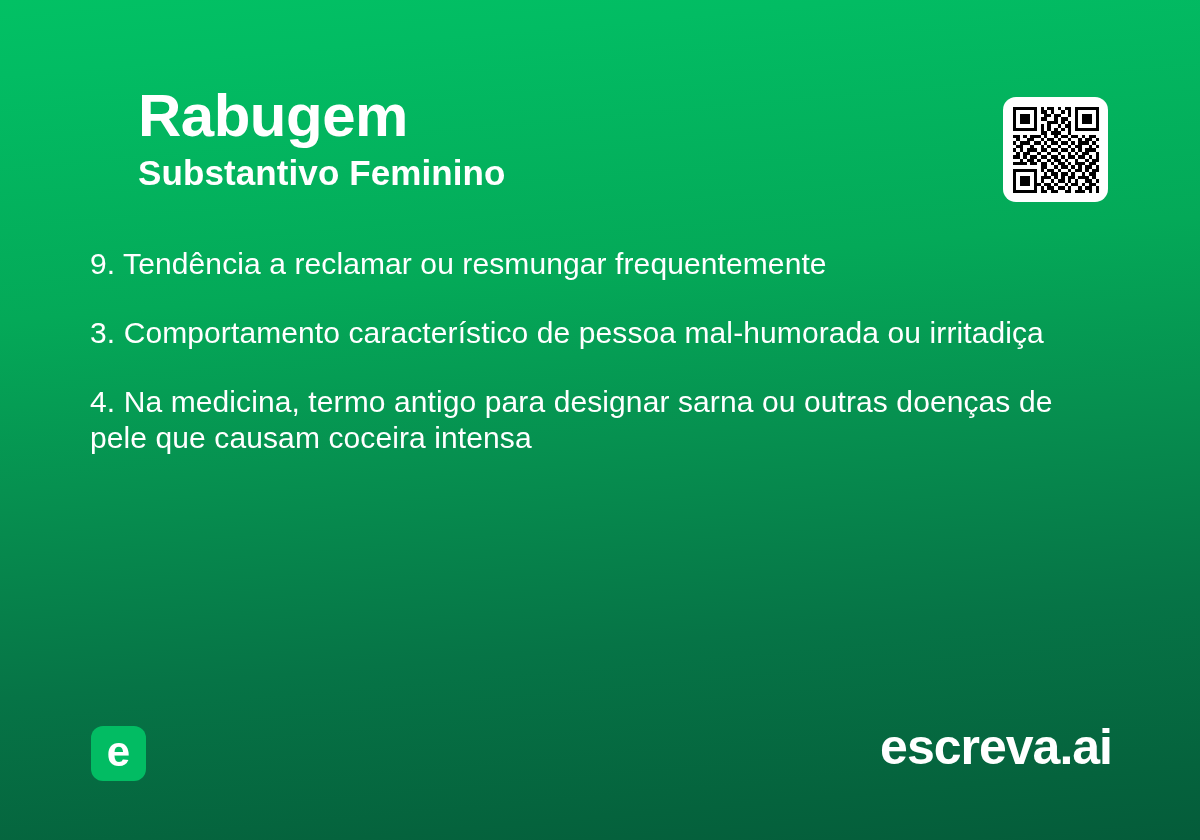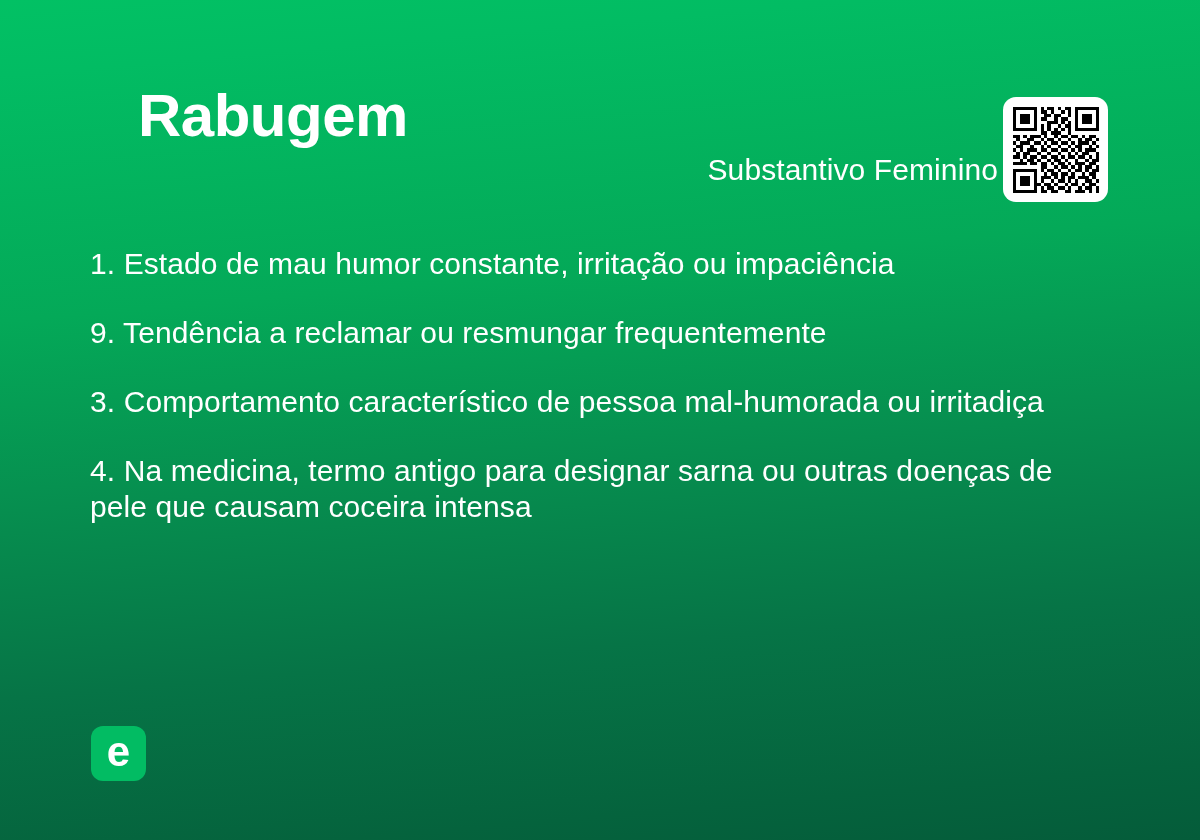--- a/index.html
+++ b/index.html
@@ -38,26 +38,25 @@
     margin: 0;
     font-size: 60px;
     line-height: 1.06;
     font-weight: 700;
     letter-spacing: -0.5px;
     color: #ffffff;
   }
 
   .word-class {
     margin: 4px 0 0 0;
-    font-size: 30px;
+    font-size: 35px;
     line-height: 1.2;
-    font-weight: 400;
+    font-weight: 700;
     letter-spacing: 0.1px;
     color: #ffffff;
-    text-align: right;
   }
 
   
   .qr-panel {
     position: absolute;
     left: 1003px;
     top: 97px;
     width: 105px;
     height: 105px;
     background: #ffffff;
@@ -347,24 +346,24 @@
         <rect x="8" y="24" width="2" height="1" fill="#000000"></rect>
         <rect x="11" y="24" width="2" height="1" fill="#000000"></rect>
         <rect x="15" y="24" width="2" height="1" fill="#000000"></rect>
         <rect x="18" y="24" width="3" height="1" fill="#000000"></rect>
         <rect x="22" y="24" width="1" height="1" fill="#000000"></rect>
         <rect x="24" y="24" width="1" height="1" fill="#000000"></rect>
       </svg>
   </div>
 
   <div class="definitions">
-    <p class="definition">1. Estado de mau humor constante, irritação ou impaciência</p>
     <p class="definition">9. Tendência a reclamar ou resmungar frequentemente</p>
     <p class="definition">3. Comportamento característico de pessoa mal-humorada ou irritadiça</p>
     <p class="definition">4. Na medicina, termo antigo para designar sarna ou outras doenças de pele que causam coceira intensa</p>
   </div>
 
   <div class="brand-mark">
     <span class="glyph">e</span>
   </div>
 
+  <div class="brand-wordmark">escreva.ai</div>
 
 </div>
 
 </body></html>

